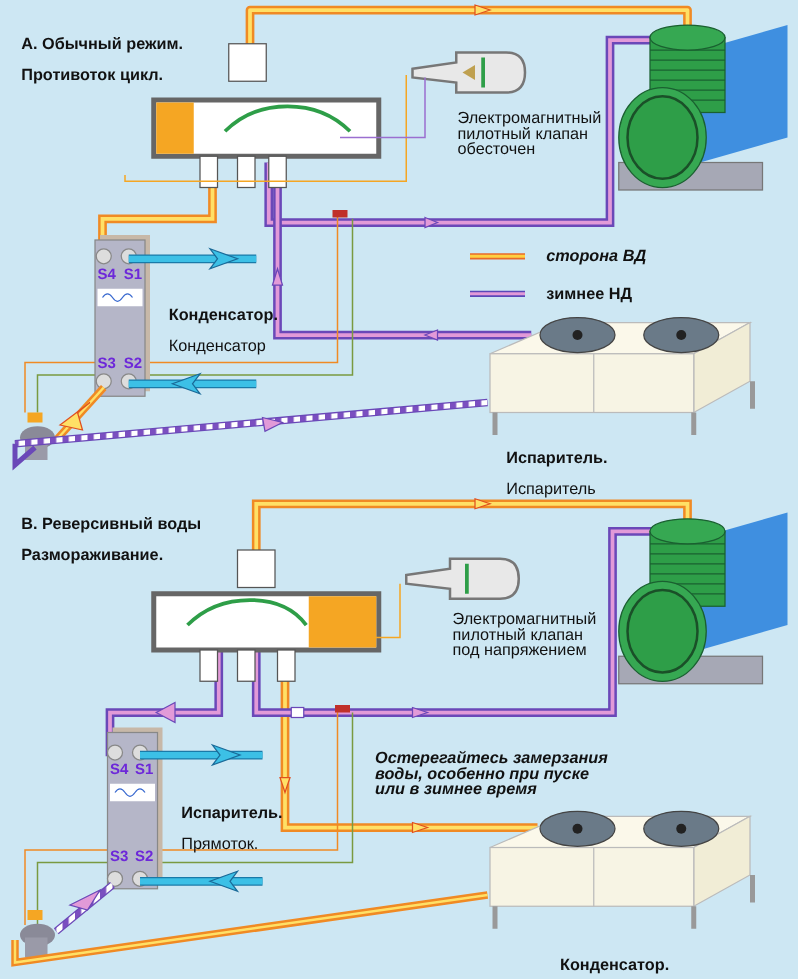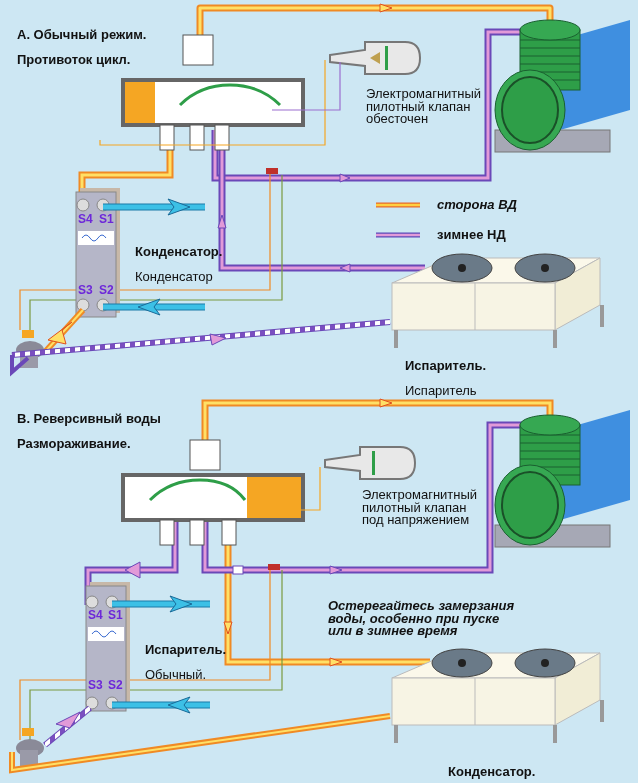--- a/index.html
+++ b/index.html
@@ -265,21 +265,21 @@
 пилотный клапан
 под напряжением</div>
 
 <span class="port" style="left:88px;top:608px;">S4</span>
 <span class="port" style="left:108px;top:608px;">S1</span>
 <span class="port" style="left:88px;top:678px;">S3</span>
 <span class="port" style="left:108px;top:678px;">S2</span>
 
 <div class="lbl" style="left:145px;top:631px;">
   <div class="b">Испаритель.</div>
-  <div>Обычный.</div>
-</div>
-<div class="lbl it" style="left:300px;top:600px;margin-left:28px;">Остерегайтесь замерзания
+  <div>Прямоток.</div>
+</div>
+<div class="lbl it" style="left:300px;top:600px;">Остерегайтесь замерзания
 воды, особенно при пуске
 или в зимнее время</div>
 <div class="lbl" style="left:448px;top:753px;">
   <div class="b">Конденсатор.</div>
   
 </div>
 
 </body></html>

